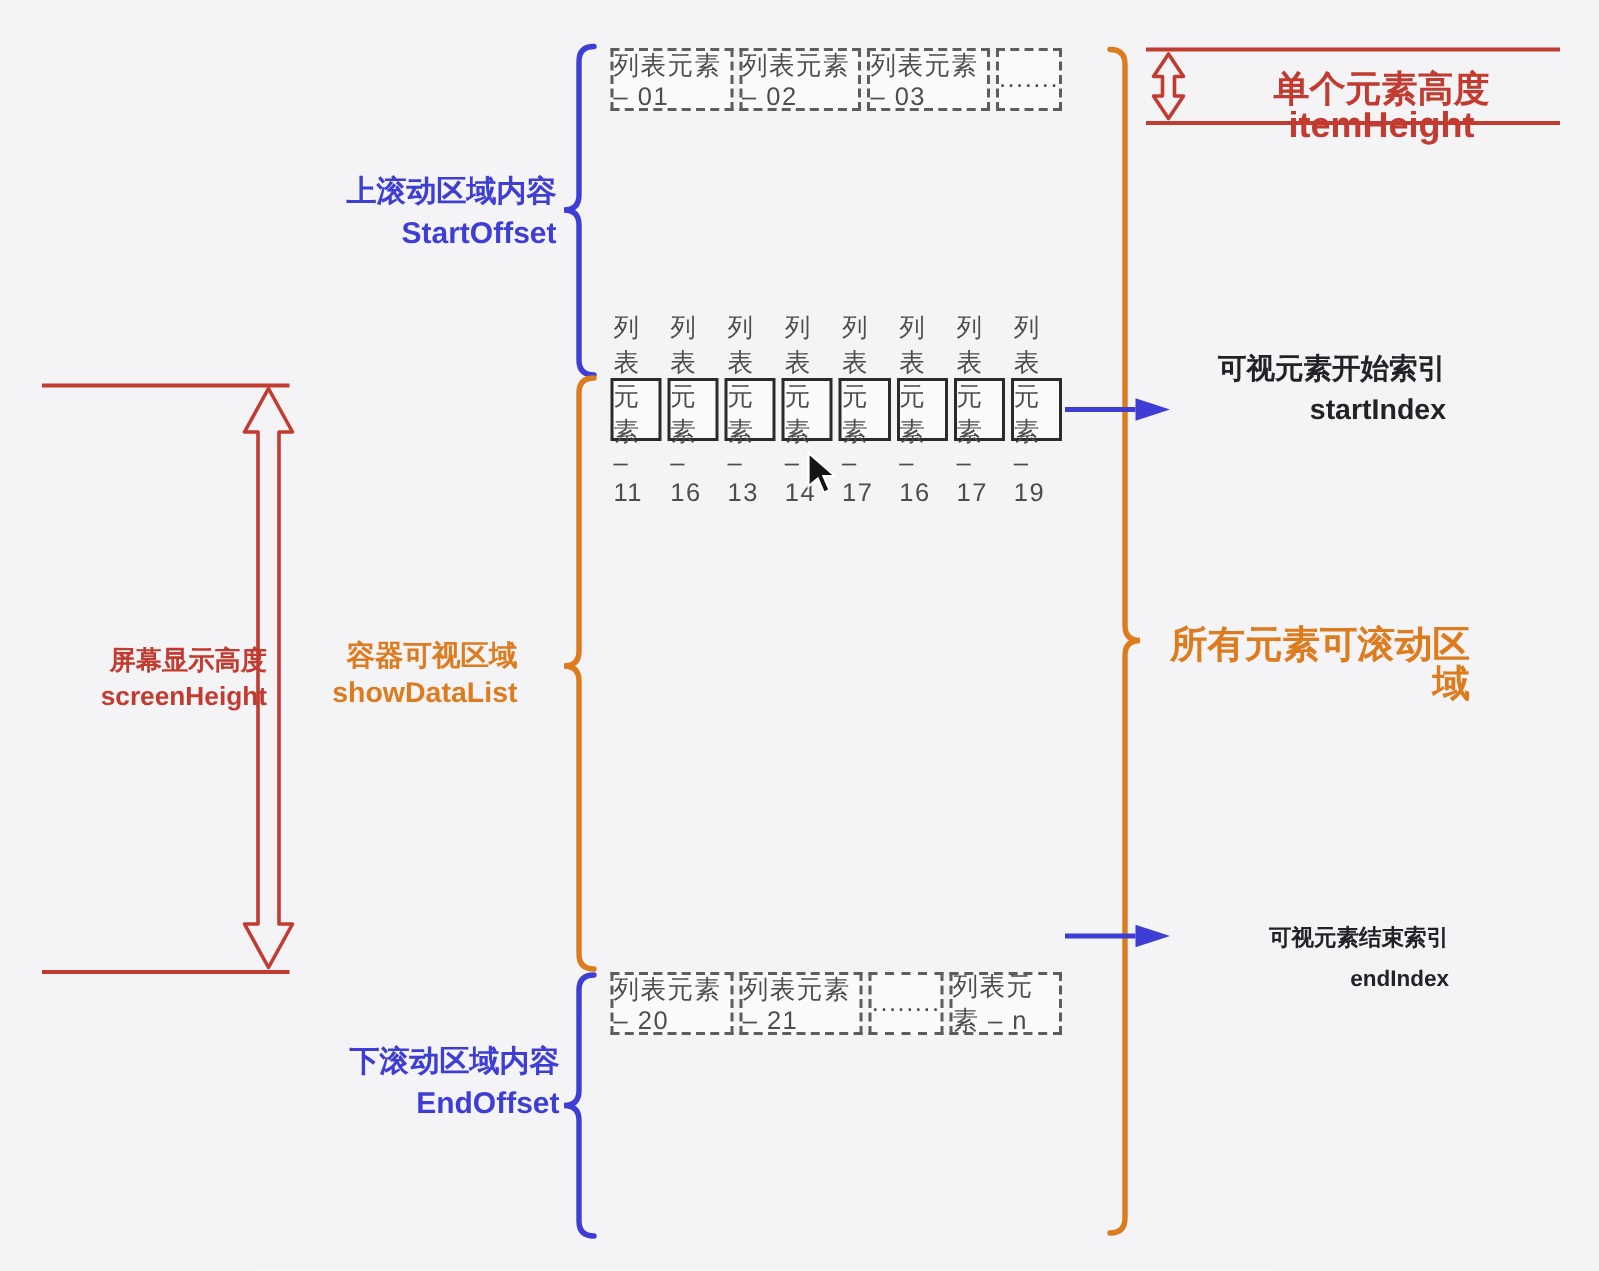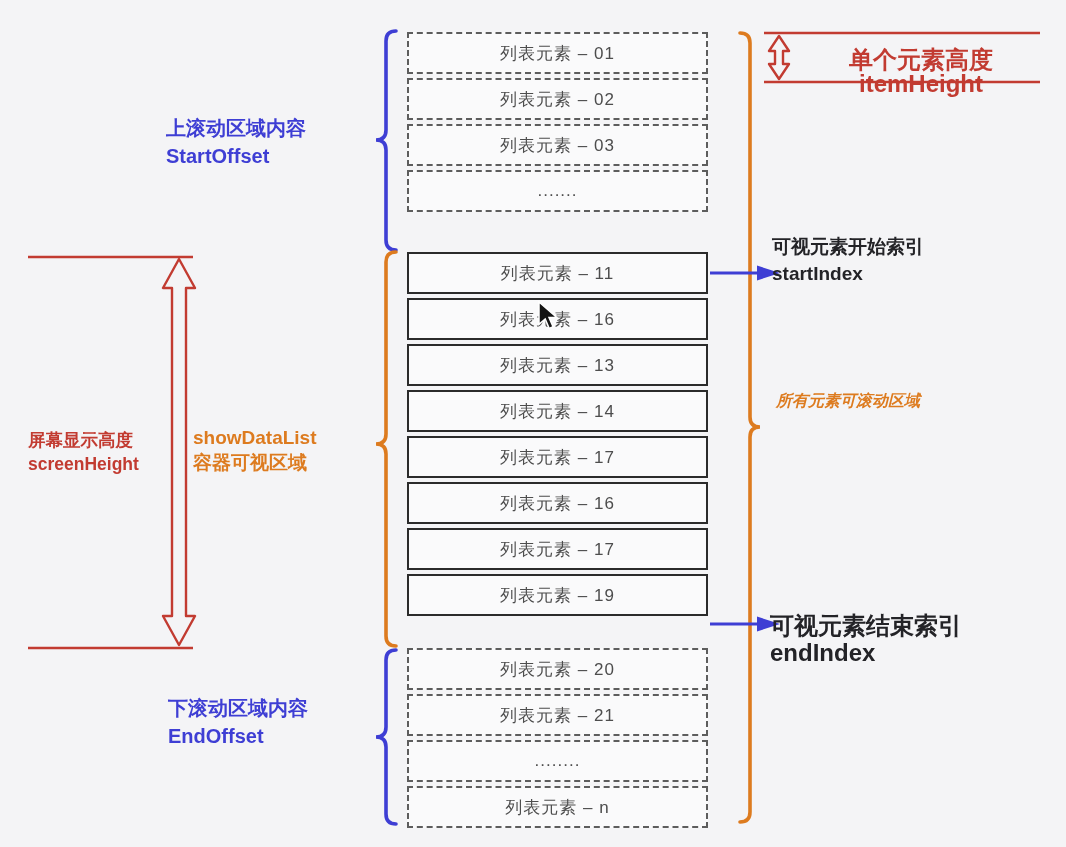--- a/index.html
+++ b/index.html
@@ -1,46 +1,46 @@
 <!DOCTYPE html>
 <html style="--bg: #f4f4f6; --blue: #3e3ed4; --red: #c23b31; --orange: #dd7b1f; --dark: #232327; --dashed-border: #5d5d5d; --solid-border: #2b2b2b;"><head>
 <meta charset="utf-8">
 <style>
   html,body{margin:0;padding:0;}
   .canvas{
     position:relative;width:1066px;height:847px;
     background:var(--bg,#f4f4f6);overflow:hidden;
     font-family:"Liberation Sans","DejaVu Sans",sans-serif;
   }
-  .list-section{position:absolute;left:407px;width:301px;display:flex;flex-direction:column;gap:4px;}
+  .list-section{position:absolute;left:407px;width:301px;display:flex;flex-direction:row;gap:4px;}
   #upper-list{top:32px;}
   #visible-list{top:252px;}
   #lower-list{top:648px;}
   .row{box-sizing:border-box;height:42px;display:flex;align-items:center;justify-content:center;
        font-size:17px;letter-spacing:1px;color:#4d4d4d;background:#fafafb;}
   .row-dashed{border:2px dashed var(--dashed-border,#5d5d5d);}
   .row-solid{border:2.5px solid var(--solid-border,#2b2b2b);}
   svg.overlay{position:absolute;left:0;top:0;pointer-events:none;}
   .brace{fill:none;stroke-linecap:round;stroke-width:3.6;}
   .brace.blue{stroke:var(--blue,#3e3ed4);}
   .brace.orange{stroke:var(--orange,#dd7b1f);}
   .redline{stroke:var(--red,#c23b31);stroke-width:2.6;}
   .red-hollow{fill:none;stroke:var(--red,#c23b31);stroke-width:2.4;stroke-linejoin:round;}
   .blueline{stroke:var(--blue,#3e3ed4);stroke-width:3.2;}
   .bluehead{fill:var(--blue,#3e3ed4);}
-  .lbl{position:absolute;text-align:left;font-weight:bold;}
+  .lbl{position:absolute;text-align:right;font-weight:bold;}
   .lbl .ln{display:block;}
   #start-offset-label{left:166px;top:114px;width:205px;font-size:20px;line-height:28px;color:var(--blue,#3e3ed4);}
   #screen-height-label{left:28px;top:428px;width:150px;font-size:17.5px;line-height:24px;color:var(--red,#c23b31);}
   #show-data-list-label{left:193px;top:425px;width:152px;font-size:19px;line-height:25px;color:var(--orange,#dd7b1f);}
   #end-offset-label{left:168px;top:694px;width:205px;font-size:20px;line-height:28px;color:var(--blue,#3e3ed4);}
   #item-height-label{left:796px;top:48px;width:250px;text-align:center;font-size:24px;line-height:24px;color:var(--red,#c23b31);}
   #start-index-label{left:772px;top:233px;width:192px;font-size:19px;line-height:27px;color:var(--dark,#232327);}
-  #all-data-list-label{left:776px;top:388px;width:204px;font-size:16px;line-height:26px;color:var(--orange,#dd7b1f);font-style:italic;}
-  #end-index-label{left:770px;top:612px;width:196px;font-size:24px;line-height:27px;color:var(--dark,#232327);}
+  #all-data-list-label{left:776px;top:417px;width:204px;font-size:25px;line-height:26px;color:var(--orange,#dd7b1f);}
+  #end-index-label{left:770px;top:612px;width:196px;font-size:15px;line-height:27px;color:var(--dark,#232327);}
 </style>
 </head>
 <body>
 
 <div class="canvas">
 
   <div class="list-section" id="upper-list" data-list="list.top_items">
       <div class="row row-dashed">列表元素 – 01</div>
       <div class="row row-dashed">列表元素 – 02</div>
       <div class="row row-dashed">列表元素 – 03</div>
@@ -98,22 +98,22 @@
     <span class="ln">上滚动区域内容</span>
     <span class="ln">StartOffset</span>
   </div>
 
   <div class="lbl" id="screen-height-label">
     <span class="ln">屏幕显示高度</span>
     <span class="ln">screenHeight</span>
   </div>
 
   <div class="lbl" id="show-data-list-label">
+    <span class="ln">容器可视区域</span>
     <span class="ln">showDataList</span>
-    <span class="ln">容器可视区域</span>
   </div>
 
   <div class="lbl" id="end-offset-label">
     <span class="ln">下滚动区域内容</span>
     <span class="ln">EndOffset</span>
   </div>
 
   <div class="lbl" id="item-height-label">
     <span class="ln">单个元素高度 itemHeight</span>
   </div>

